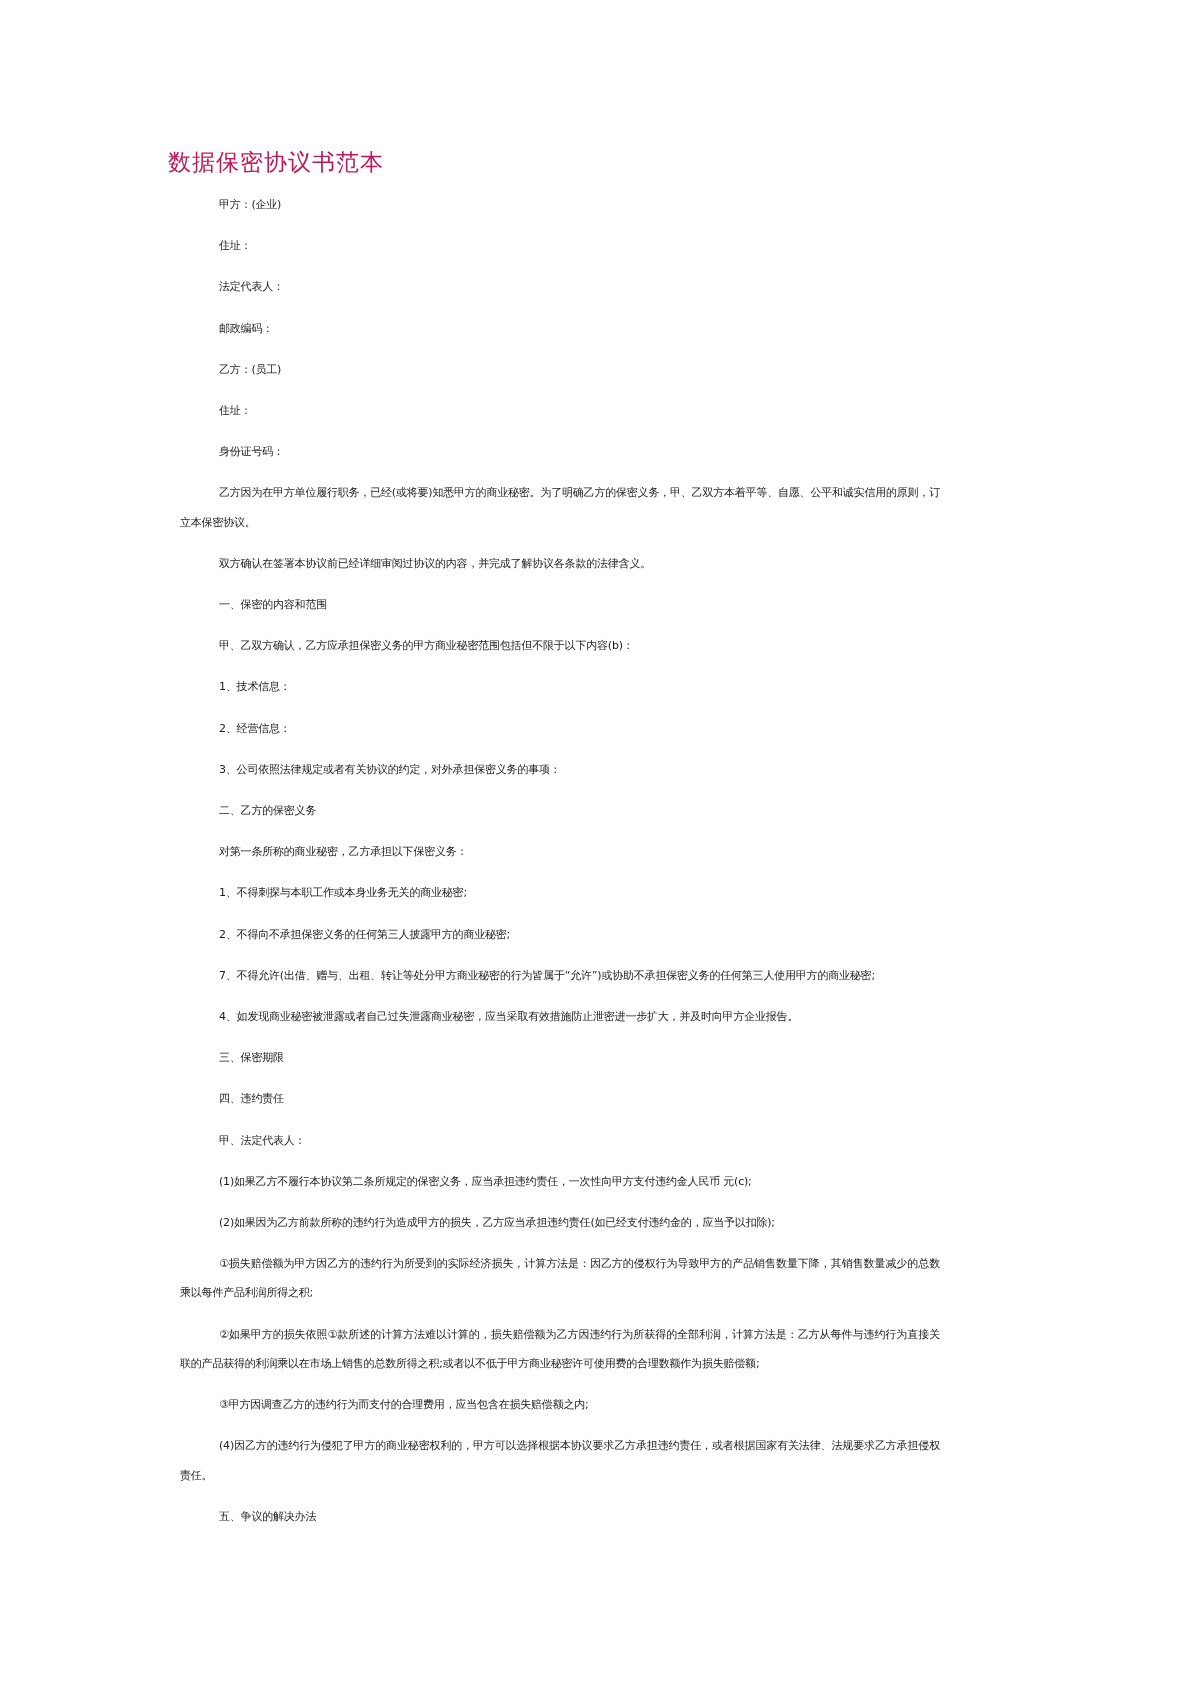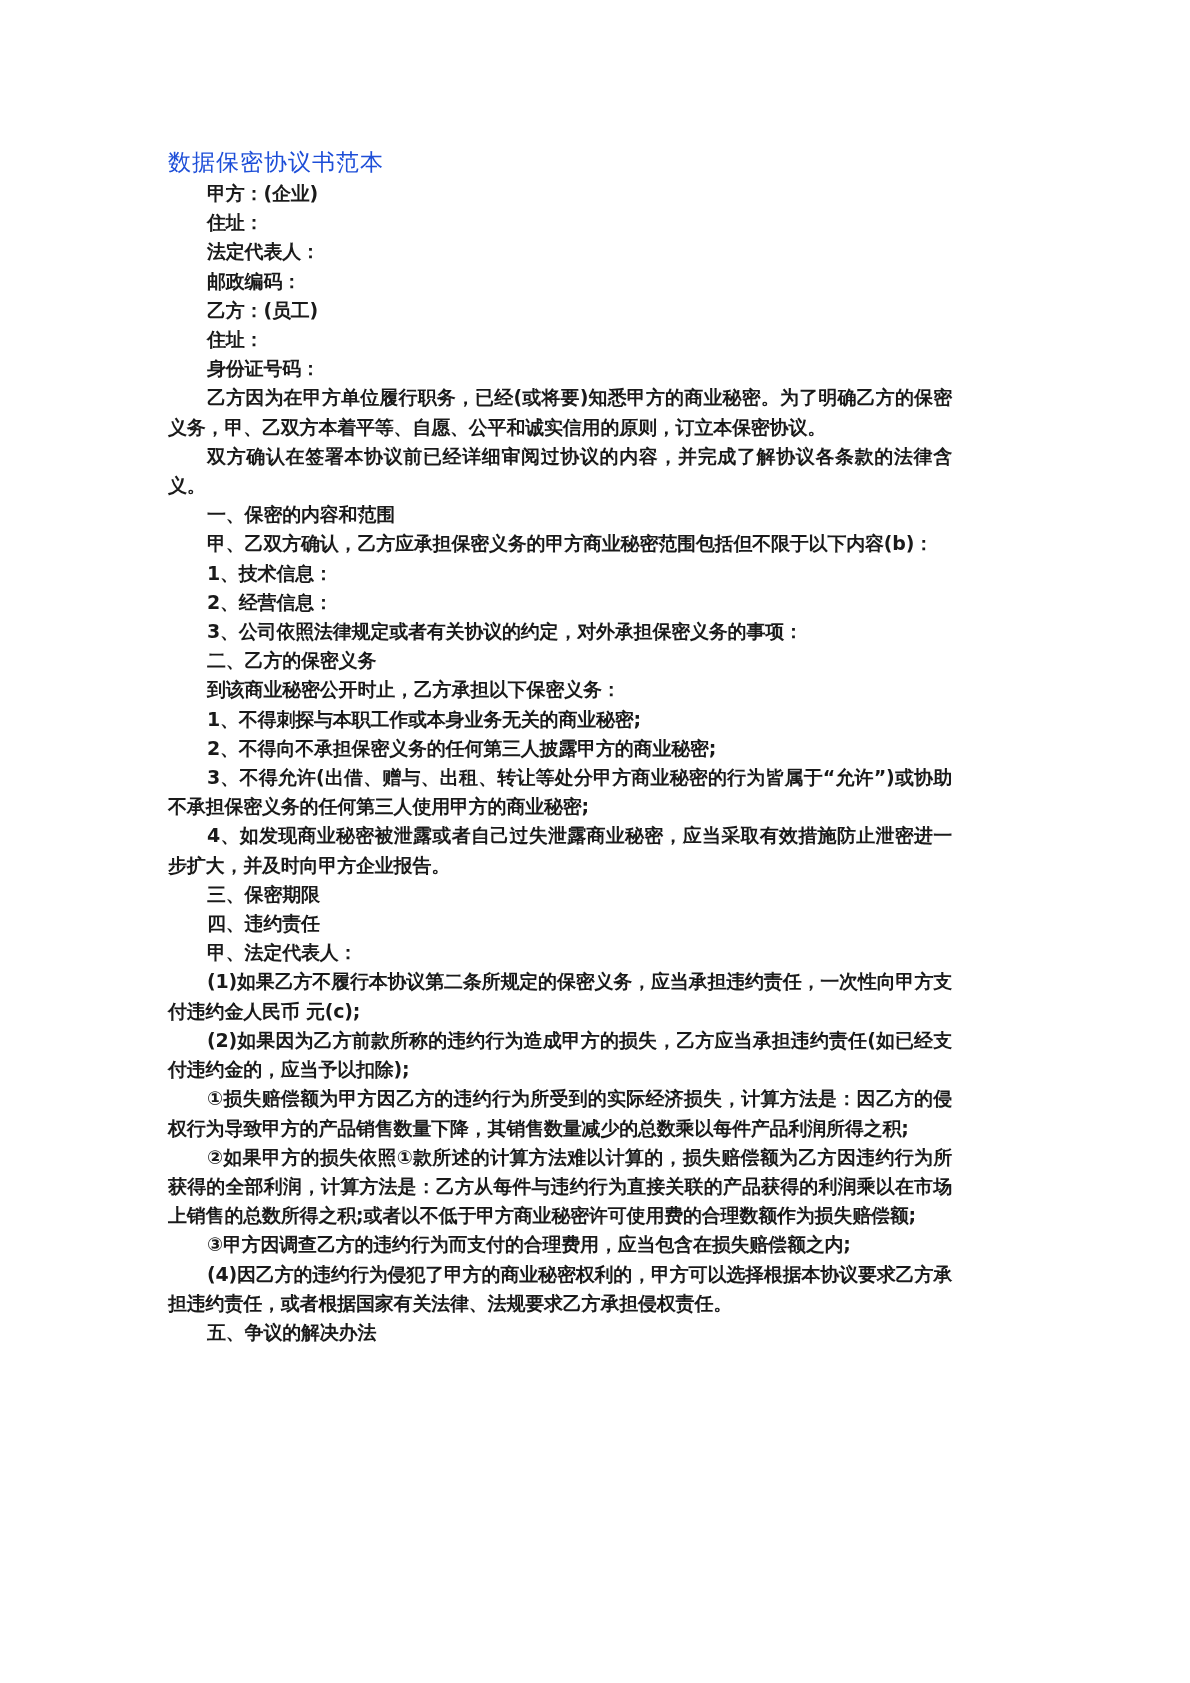--- a/index.html
+++ b/index.html
@@ -1,22 +1,22 @@
 <!DOCTYPE html>
 <html><head>
 <meta charset="utf-8">
 <style>
   html, body { margin: 0; padding: 0; background: #ffffff; }
   body { width: 1190px; height: 1683px; position: relative; overflow: hidden;
          font-family: "DejaVu Sans", "Liberation Sans", sans-serif; color: #1a1a1a; }
   .page { position: absolute; left: 168px; top: 146px; width: 784px; }
   .title { font-family: "DejaVu Serif", "Liberation Serif", serif; font-size: 23px;
-           color: #1d4ed8; line-height: 32px; margin: 0 0 1px 0; letter-spacing: 1px; font-weight: normal; }
-  .p { font-size: 19px; line-height: 29.2px; margin: 0; text-indent: 39px;
-       text-align: justify; letter-spacing: -0.2px; font-weight: bold; }
+           color: #be185d; line-height: 32px; margin: 0 0 1px 0; letter-spacing: 1px; font-weight: normal; }
+  .p { font-size: 11px; line-height: 29.2px; margin: 12px; text-indent: 39px;
+       text-align: justify; letter-spacing: -0.2px; }
 </style>
 </head>
 <body>
 
 <div class="page">
   <h1 class="title">数据保密协议书范本</h1>
   <div id="body">
     <p class="p">甲方：(企业)</p>
     <p class="p">住址：</p>
     <p class="p">法定代表人：</p>
@@ -25,24 +25,24 @@
     <p class="p">住址：</p>
     <p class="p">身份证号码：</p>
     <p class="p">乙方因为在甲方单位履行职务，已经(或将要)知悉甲方的商业秘密。为了明确乙方的保密义务，甲、乙双方本着平等、自愿、公平和诚实信用的原则，订立本保密协议。</p>
     <p class="p">双方确认在签署本协议前已经详细审阅过协议的内容，并完成了解协议各条款的法律含义。</p>
     <p class="p">一、保密的内容和范围</p>
     <p class="p">甲、乙双方确认，乙方应承担保密义务的甲方商业秘密范围包括但不限于以下内容(b)：</p>
     <p class="p">1、技术信息：</p>
     <p class="p">2、经营信息：</p>
     <p class="p">3、公司依照法律规定或者有关协议的约定，对外承担保密义务的事项：</p>
     <p class="p">二、乙方的保密义务</p>
-    <p class="p">到该商业秘密公开时止，乙方承担以下保密义务：</p>
+    <p class="p">对第一条所称的商业秘密，乙方承担以下保密义务：</p>
     <p class="p">1、不得刺探与本职工作或本身业务无关的商业秘密;</p>
     <p class="p">2、不得向不承担保密义务的任何第三人披露甲方的商业秘密;</p>
-    <p class="p">3、不得允许(出借、赠与、出租、转让等处分甲方商业秘密的行为皆属于“允许”)或协助不承担保密义务的任何第三人使用甲方的商业秘密;</p>
+    <p class="p">7、不得允许(出借、赠与、出租、转让等处分甲方商业秘密的行为皆属于“允许”)或协助不承担保密义务的任何第三人使用甲方的商业秘密;</p>
     <p class="p">4、如发现商业秘密被泄露或者自己过失泄露商业秘密，应当采取有效措施防止泄密进一步扩大，并及时向甲方企业报告。</p>
     <p class="p">三、保密期限</p>
     <p class="p">四、违约责任</p>
     <p class="p">甲、法定代表人：</p>
     <p class="p">(1)如果乙方不履行本协议第二条所规定的保密义务，应当承担违约责任，一次性向甲方支付违约金人民币 元(c);</p>
     <p class="p">(2)如果因为乙方前款所称的违约行为造成甲方的损失，乙方应当承担违约责任(如已经支付违约金的，应当予以扣除);</p>
     <p class="p">①损失赔偿额为甲方因乙方的违约行为所受到的实际经济损失，计算方法是：因乙方的侵权行为导致甲方的产品销售数量下降，其销售数量减少的总数乘以每件产品利润所得之积;</p>
     <p class="p">②如果甲方的损失依照①款所述的计算方法难以计算的，损失赔偿额为乙方因违约行为所获得的全部利润，计算方法是：乙方从每件与违约行为直接关联的产品获得的利润乘以在市场上销售的总数所得之积;或者以不低于甲方商业秘密许可使用费的合理数额作为损失赔偿额;</p>
     <p class="p">③甲方因调查乙方的违约行为而支付的合理费用，应当包含在损失赔偿额之内;</p>
     <p class="p">(4)因乙方的违约行为侵犯了甲方的商业秘密权利的，甲方可以选择根据本协议要求乙方承担违约责任，或者根据国家有关法律、法规要求乙方承担侵权责任。</p>

